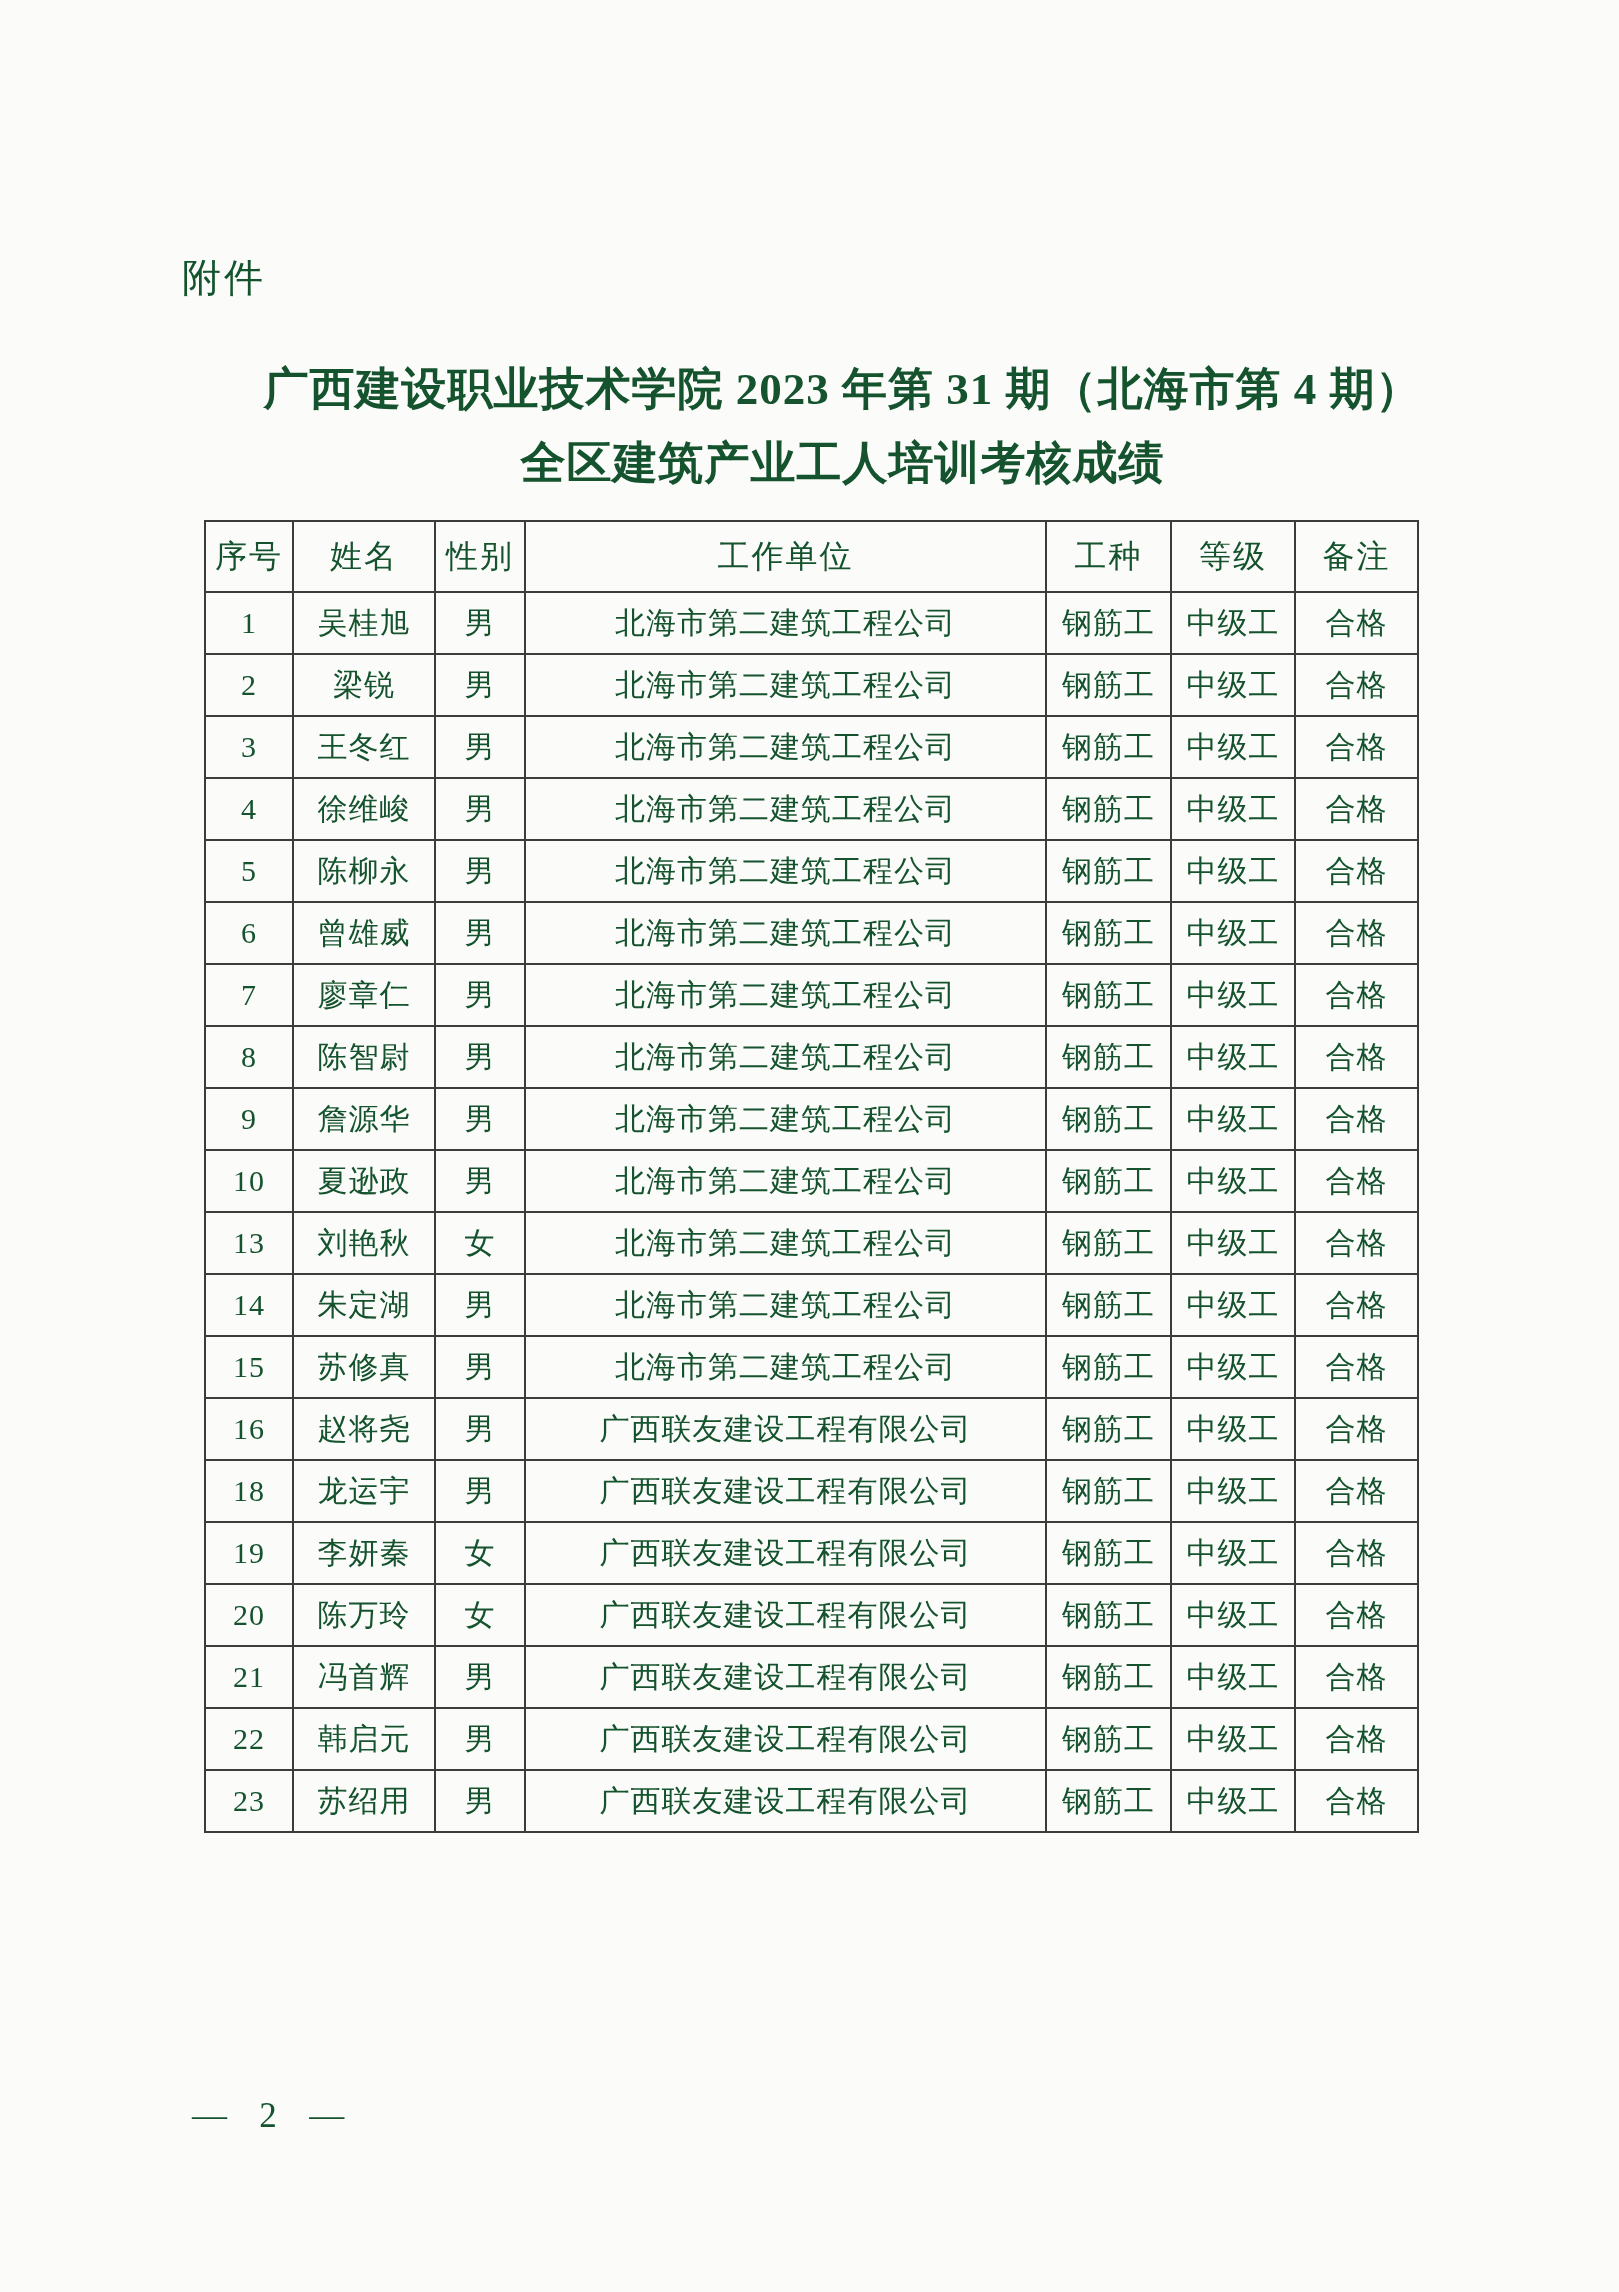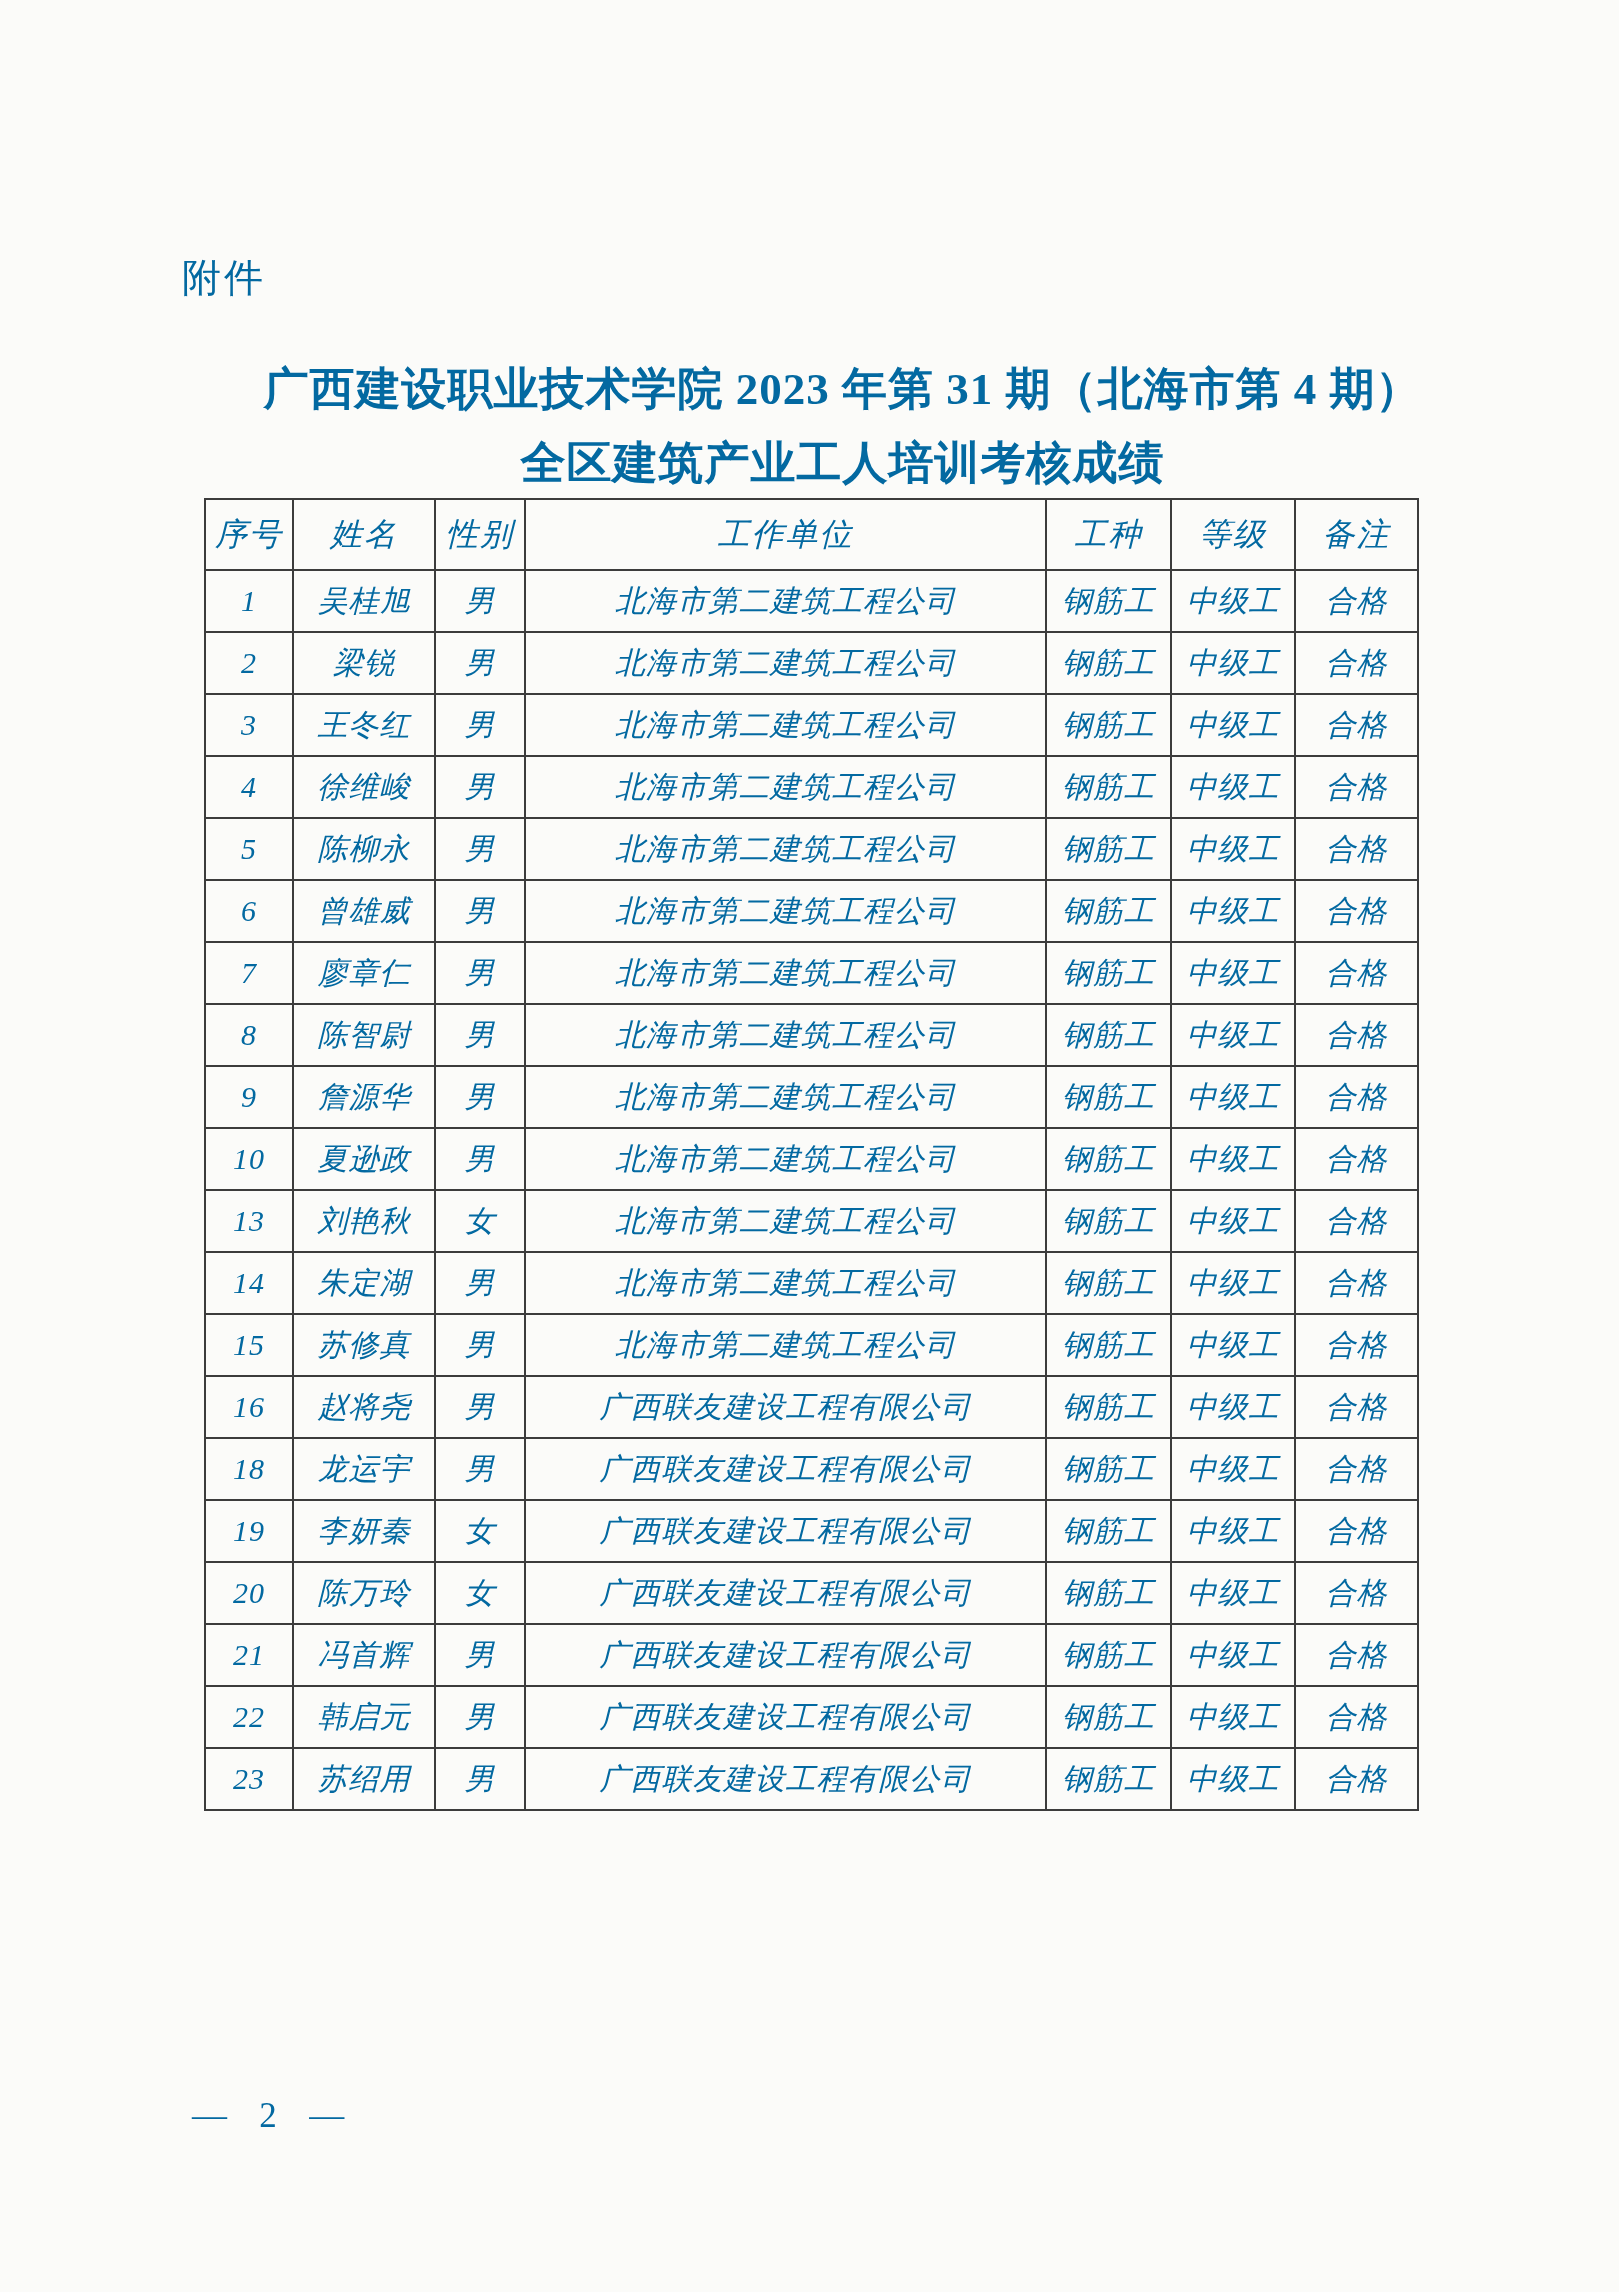--- a/index.html
+++ b/index.html
@@ -2,21 +2,21 @@
 <html><head>
 <meta charset="utf-8">
 <style>
   html, body { margin: 0; padding: 0; }
   .page {
     position: relative;
     width: 1619px;
     height: 2293px;
     background: #fbfbf9;
     font-family: "Liberation Serif", "DejaVu Serif", serif;
-    color: #0369a1;
+    color: #14532d;
     overflow: hidden;
   }
   .attachment-label {
     position: absolute;
     left: 182px;
     top: 251px;
     font-size: 39px;
     letter-spacing: 2.9px;
   }
   .doc-title {
@@ -28,25 +28,24 @@
     font-size: 45px;
     letter-spacing: 1px;
     white-space: nowrap;
     padding-left: 33px;
   }
   .doc-title.line1 { top: 359px; }
   .doc-title.line2 { top: 433px; }
   table.results-table {
     position: absolute;
     left: 204px;
-    top: 498px;
+    top: 520px;
     width: 1215px;
     border-collapse: collapse;
     table-layout: fixed;
-    font-style: italic;
   }
   .results-table th, .results-table td {
     border: 2px solid #3c3c3c;
     text-align: center;
     vertical-align: middle;
     font-weight: normal;
     padding: 0;
     overflow: hidden;
     white-space: nowrap;
   }

